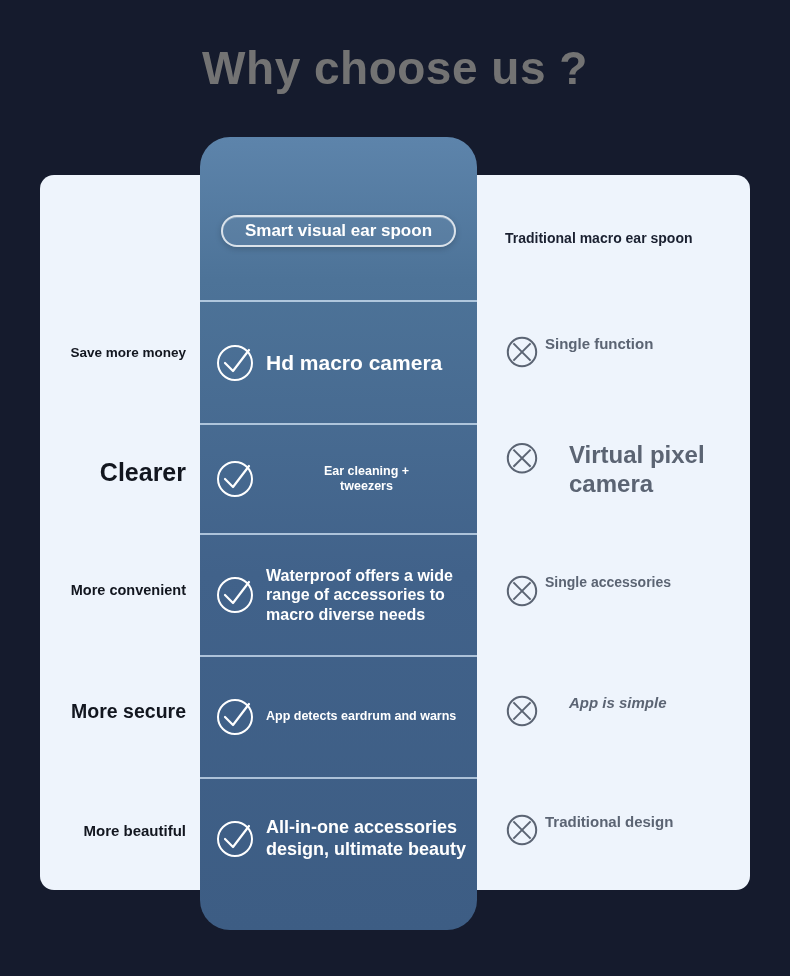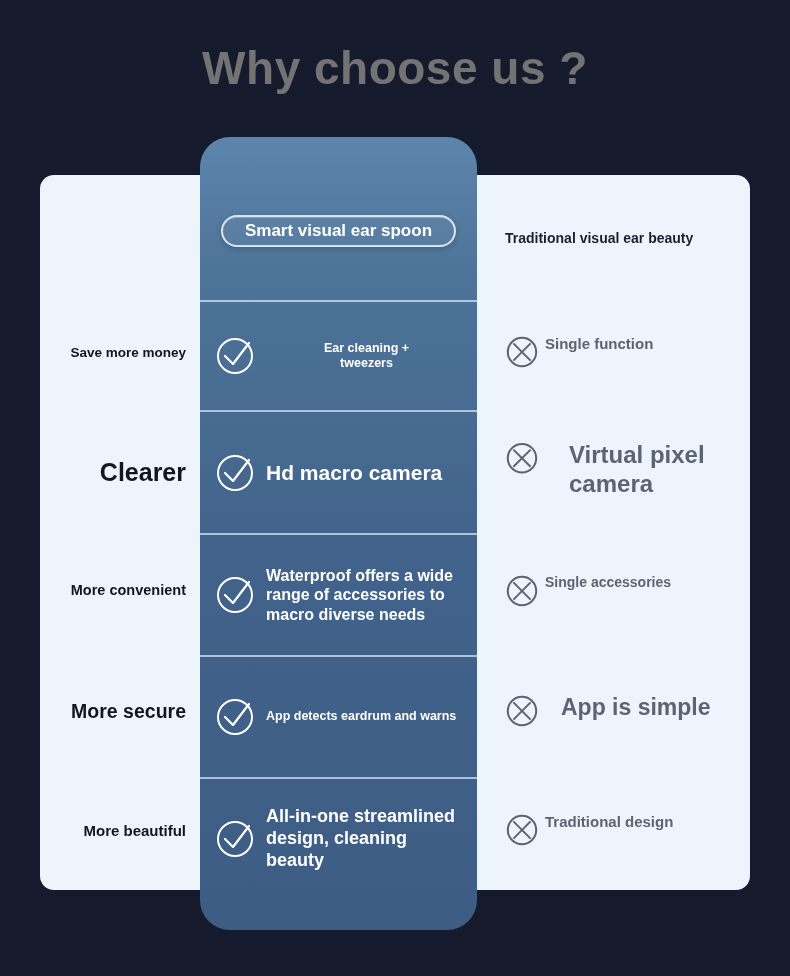--- a/index.html
+++ b/index.html
@@ -153,21 +153,21 @@
 
   <div class="left-col">
     <div class="left-label" style="top:177px; font-size:13.5px;">Save more money</div>
     <div class="left-label" style="top:297px; font-size:25px;">Clearer</div>
     <div class="left-label" style="top:415px; font-size:14.5px;">More convenient</div>
     <div class="left-label" style="top:536px; font-size:19.5px;">More secure</div>
     <div class="left-label" style="top:655px; font-size:15px;">More beautiful</div>
   </div>
 
   <div class="right-col">
-    <div class="right-head">Traditional visual ear beauty</div>
+    <div class="right-head">Traditional macro ear spoon</div>
 
     <div class="right-item" style="top:177px;">
       <span class="x-icon">
         <svg class="icon-svg" width="34" height="34" viewBox="0 0 34 34">
           <circle cx="17" cy="17" r="14.2" fill="none" stroke="#5b6473" stroke-width="2"></circle>
           <line x1="8.4" y1="8.4" x2="25.6" y2="25.6" stroke="#5b6473" stroke-width="2"></line>
           <line x1="25.6" y1="8.4" x2="8.4" y2="25.6" stroke="#5b6473" stroke-width="2"></line>
         </svg>
       </span>
       <span class="right-text" style="font-size:15px;">Single function</span>
@@ -196,21 +196,21 @@
     </div>
 
     <div class="right-item" style="top:536px;">
       <span class="x-icon">
         <svg class="icon-svg" width="34" height="34" viewBox="0 0 34 34">
           <circle cx="17" cy="17" r="14.2" fill="none" stroke="#5b6473" stroke-width="2"></circle>
           <line x1="8.4" y1="8.4" x2="25.6" y2="25.6" stroke="#5b6473" stroke-width="2"></line>
           <line x1="25.6" y1="8.4" x2="8.4" y2="25.6" stroke="#5b6473" stroke-width="2"></line>
         </svg>
       </span>
-      <span class="right-text" style="font-size:23px; margin-left:16px;">App is simple</span>
+      <span class="right-text" style="font-size:15px; margin-left:24px;font-style:italic;">App is simple</span>
     </div>
 
     <div class="right-item" style="top:655px;">
       <span class="x-icon">
         <svg class="icon-svg" width="34" height="34" viewBox="0 0 34 34">
           <circle cx="17" cy="17" r="14.2" fill="none" stroke="#5b6473" stroke-width="2"></circle>
           <line x1="8.4" y1="8.4" x2="25.6" y2="25.6" stroke="#5b6473" stroke-width="2"></line>
           <line x1="25.6" y1="8.4" x2="8.4" y2="25.6" stroke="#5b6473" stroke-width="2"></line>
         </svg>
       </span>
@@ -218,41 +218,41 @@
     </div>
   </div>
 
   <div class="blue-panel">
     <div class="pill-wrap">
       <div class="pill">Smart visual ear spoon</div>
     </div>
 
     <div class="blue-rows">
 
+      <div class="blue-row r2">
+        <span class="check-icon">
+          <svg class="icon-svg" width="42" height="42" viewBox="0 0 42 42">
+            <circle cx="21" cy="21" r="17" fill="none" stroke="#ffffff" stroke-width="2"></circle>
+            <polyline points="11,21 19,29 35,8" fill="none" stroke="#ffffff" stroke-width="2.2" stroke-linecap="round" stroke-linejoin="round"></polyline>
+          </svg>
+        </span>
+        <span class="row-text">Hd macro camera</span>
+      </div>
+
       <div class="blue-row r1">
         <span class="check-icon">
           <svg class="icon-svg" width="42" height="42" viewBox="0 0 42 42">
             <circle cx="21" cy="21" r="17" fill="none" stroke="#ffffff" stroke-width="2"></circle>
             <polyline points="11,21 19,29 35,8" fill="none" stroke="#ffffff" stroke-width="2.2" stroke-linecap="round" stroke-linejoin="round"></polyline>
           </svg>
         </span>
         <span class="row-text" style="white-space:pre-line;">Ear cleaning +
 tweezers</span>
       </div>
 
-      <div class="blue-row r2">
-        <span class="check-icon">
-          <svg class="icon-svg" width="42" height="42" viewBox="0 0 42 42">
-            <circle cx="21" cy="21" r="17" fill="none" stroke="#ffffff" stroke-width="2"></circle>
-            <polyline points="11,21 19,29 35,8" fill="none" stroke="#ffffff" stroke-width="2.2" stroke-linecap="round" stroke-linejoin="round"></polyline>
-          </svg>
-        </span>
-        <span class="row-text">Hd macro camera</span>
-      </div>
-
       <div class="blue-row r3">
         <span class="check-icon">
           <svg class="icon-svg" width="42" height="42" viewBox="0 0 42 42">
             <circle cx="21" cy="21" r="17" fill="none" stroke="#ffffff" stroke-width="2"></circle>
             <polyline points="11,21 19,29 35,8" fill="none" stroke="#ffffff" stroke-width="2.2" stroke-linecap="round" stroke-linejoin="round"></polyline>
           </svg>
         </span>
         <span class="row-text">Waterproof offers a wide range of accessories to macro diverse needs</span>
       </div>
 
@@ -266,19 +266,19 @@
         <span class="row-text">App detects eardrum and warns</span>
       </div>
 
       <div class="blue-row r5">
         <span class="check-icon">
           <svg class="icon-svg" width="42" height="42" viewBox="0 0 42 42">
             <circle cx="21" cy="21" r="17" fill="none" stroke="#ffffff" stroke-width="2"></circle>
             <polyline points="11,21 19,29 35,8" fill="none" stroke="#ffffff" stroke-width="2.2" stroke-linecap="round" stroke-linejoin="round"></polyline>
           </svg>
         </span>
-        <span class="row-text">All-in-one streamlined design, cleaning beauty</span>
+        <span class="row-text">All-in-one accessories design, ultimate beauty</span>
       </div>
 
     </div>
   </div>
 
 </div>
 
 </body></html>

